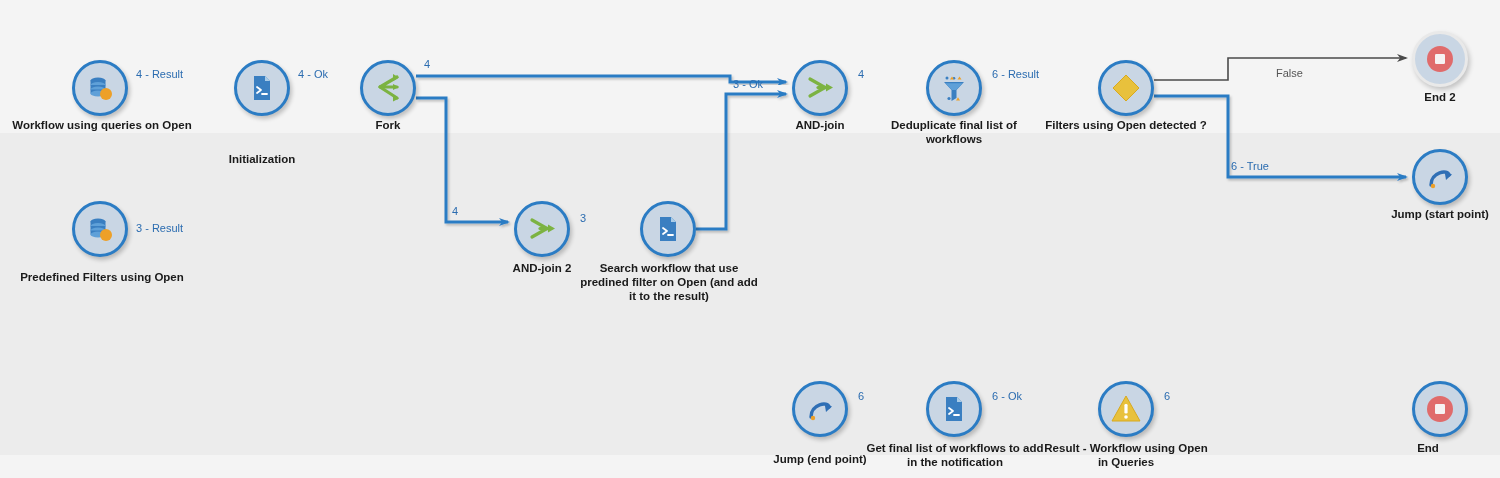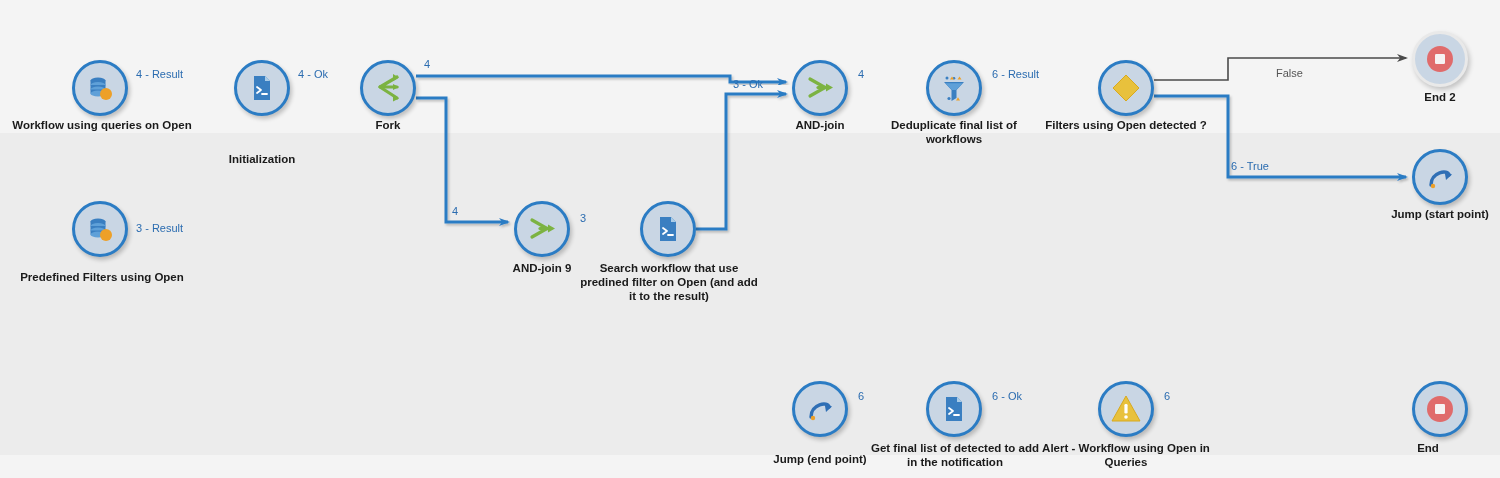--- a/index.html
+++ b/index.html
@@ -236,25 +236,25 @@
   <div id="labels">
       <div class="node-label" style="left: 0px; top: 118px; width: 204px;">Workflow using queries on Open</div>
       <div class="node-label" style="left: 184px; top: 118px; width: 156px; margin-top: 34px;">Initialization</div>
       <div class="node-label" style="left: 332px; top: 118px; width: 112px;">Fork</div>
       <div class="node-label" style="left: 744px; top: 118px; width: 152px;">AND-join</div>
       <div class="node-label" style="left: 868px; top: 118px; width: 172px;">Deduplicate final list of workflows</div>
       <div class="node-label" style="left: 1030px; top: 118px; width: 192px;">Filters using Open detected ?</div>
       <div class="node-label" style="left: 1386px; top: 90px; width: 108px;">End 2</div>
       <div class="node-label" style="left: 1380px; top: 207px; width: 120px;">Jump (start point)</div>
       <div class="node-label" style="left: 2px; top: 270px; width: 200px;">Predefined Filters using Open</div>
-      <div class="node-label" style="left: 468px; top: 261px; width: 148px;">AND-join 9</div>
+      <div class="node-label" style="left: 468px; top: 261px; width: 148px;">AND-join 2</div>
       <div class="node-label" style="left: 580px; top: 261px; width: 178px;">Search workflow that use predined filter on Open (and add it to the result)</div>
       <div class="node-label" style="left: 758px; top: 452px; width: 124px;">Jump (end point)</div>
-      <div class="node-label" style="left: 866px; top: 441px; width: 178px;">Get final list of detected to add in the notification</div>
-      <div class="node-label" style="left: 1040px; top: 441px; width: 172px;">Alert - Workflow using Open in Queries</div>
+      <div class="node-label" style="left: 866px; top: 441px; width: 178px;">Get final list of workflows to add in the notification</div>
+      <div class="node-label" style="left: 1040px; top: 441px; width: 172px;">Result - Workflow using Open in Queries</div>
       <div class="node-label" style="left: 1378px; top: 441px; width: 100px;">End</div>
       <div class="edge-label" style="left: 136px; top: 68px;">4 - Result</div>
       <div class="edge-label" style="left: 298px; top: 68px;">4 - Ok</div>
       <div class="edge-label" style="left: 424px; top: 58px;">4</div>
       <div class="edge-label" style="left: 452px; top: 205px;">4</div>
       <div class="edge-label" style="left: 136px; top: 222px;">3 - Result</div>
       <div class="edge-label" style="left: 580px; top: 212px;">3</div>
       <div class="edge-label" style="left: 733px; top: 78px;">3 - Ok</div>
       <div class="edge-label" style="left: 858px; top: 68px;">4</div>
       <div class="edge-label" style="left: 992px; top: 68px;">6 - Result</div>

